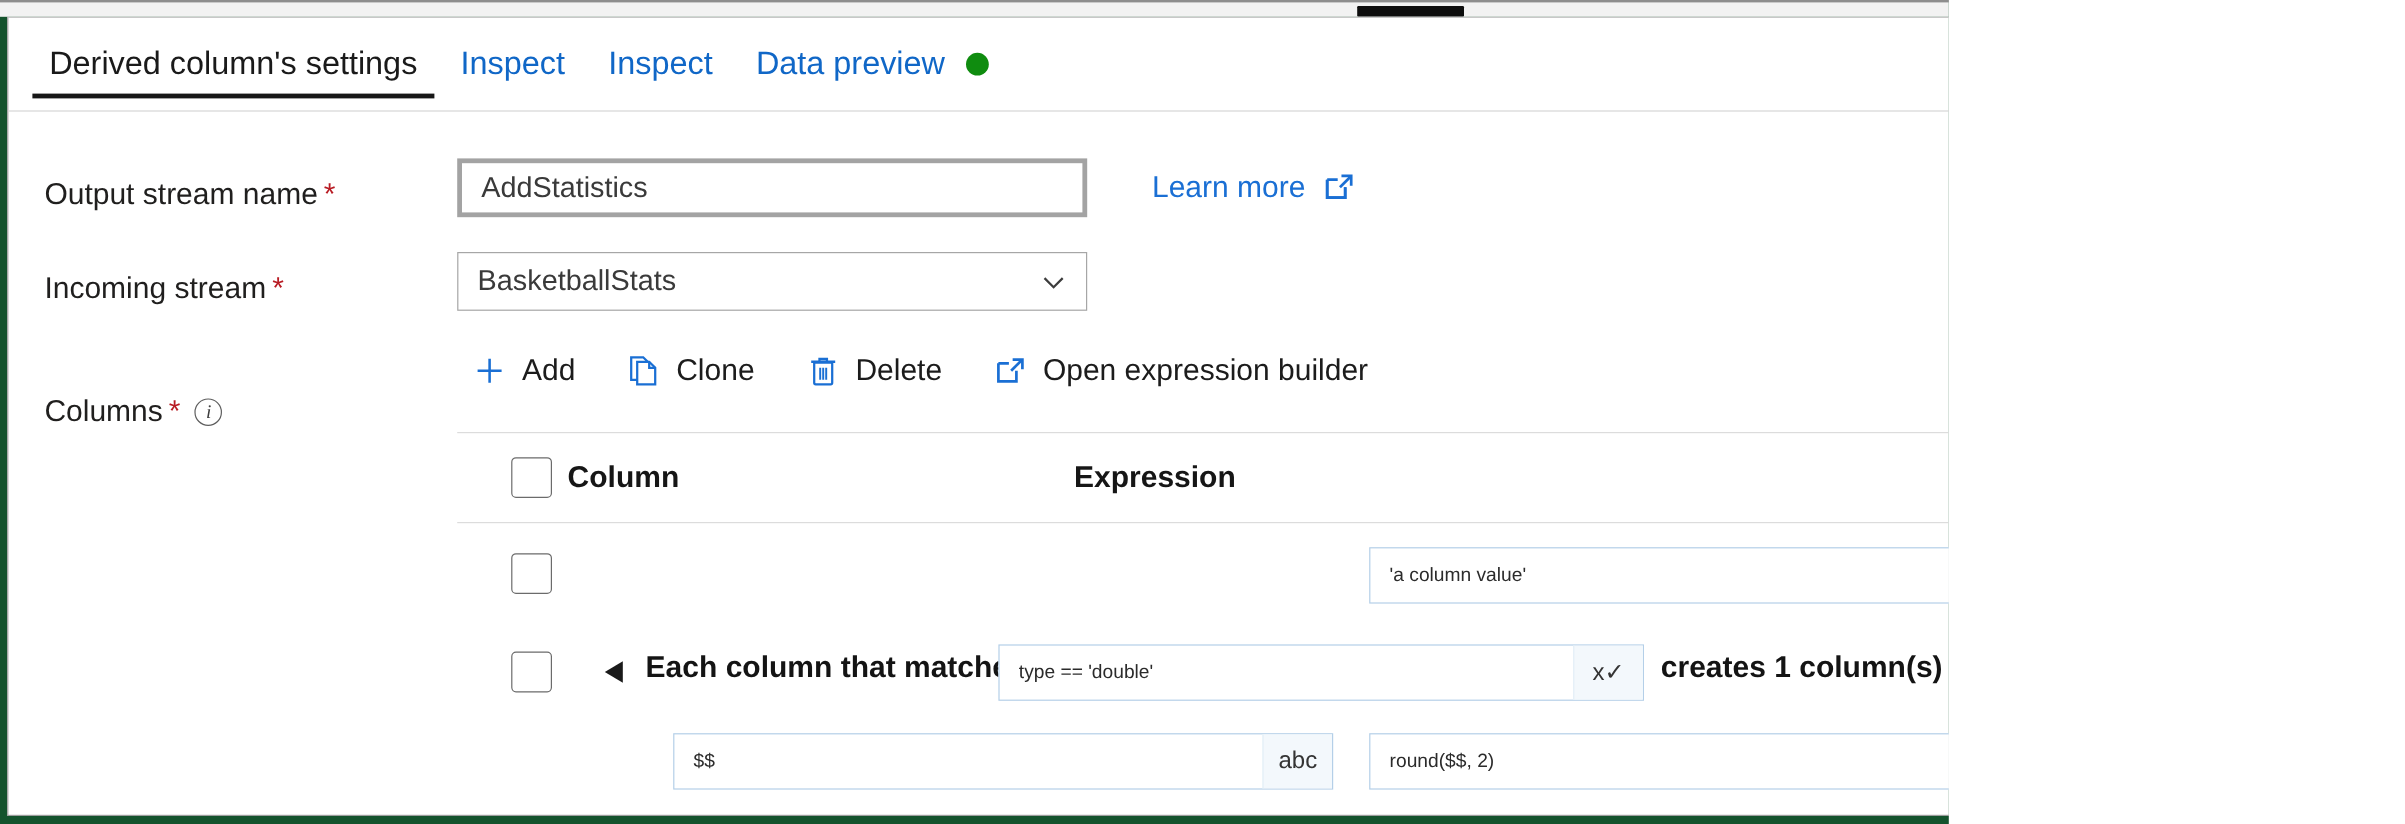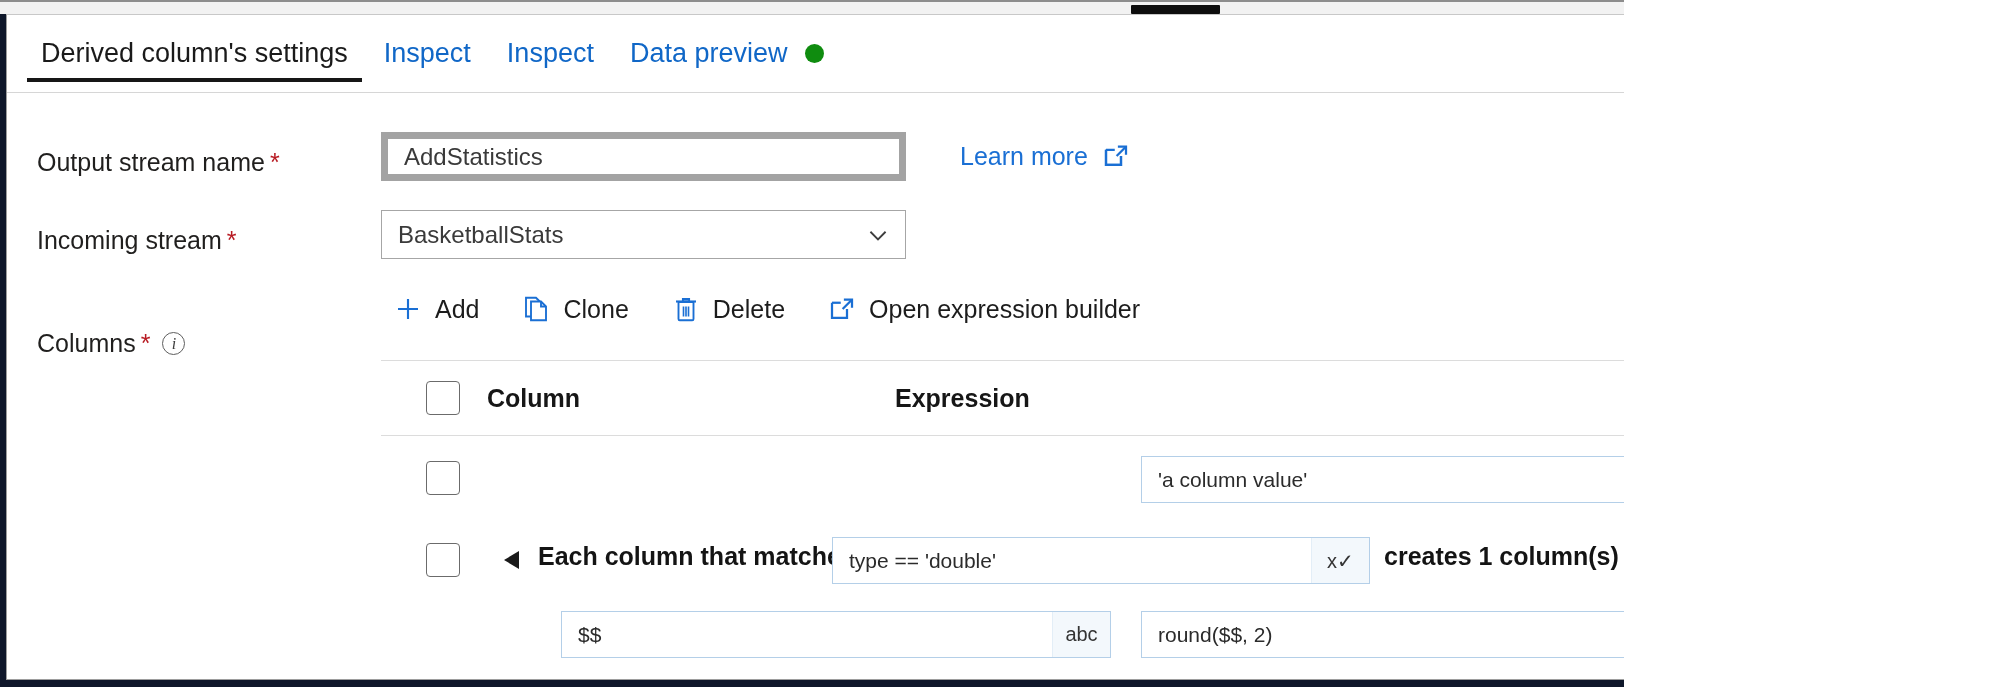--- a/index.html
+++ b/index.html
@@ -8,21 +8,21 @@
     background: #ffffff;
   }
   body {
     font-family: "Liberation Sans", sans-serif;
     -webkit-font-smoothing: antialiased;
   }
   #root {
     position: relative;
     width: 1624px;
     height: 687px;
-    background: #0f172a;
+    background: #14532d;
     box-sizing: border-box;
     overflow: hidden;
   }
   
   .panel-frame {
     position: absolute;
     left: 6px;
     top: 14px;
     width: 1988px;
     height: 666px;
@@ -128,21 +128,21 @@
     text-align: center;
     font-family: "Liberation Serif", serif;
     font-style: italic;
     margin-left: 12px;
     vertical-align: 3px;
     box-sizing: border-box;
   }
 
   .text-input {
     position: absolute;
-    border: 7px solid #a3a3a3;
+    border: 4px solid #a3a3a3;
     background: #ffffff;
     font-size: 24px;
     color: #3a3a3a;
     box-sizing: border-box;
     display: flex;
     align-items: center;
     padding-left: 16px;
     cursor: text;
   }
   .select-input {
@@ -244,21 +244,21 @@
     position: absolute;
     border: 1px solid #b4cfe8;
     background: #ffffff;
     box-sizing: border-box;
     display: flex;
     align-items: center;
     cursor: text;
   }
   .expr-text {
     flex: 1 1 auto;
-    font-size: 21px;
+    font-size: 16px;
     color: #2b2b2b;
     padding-left: 16px;
     overflow: hidden;
     white-space: nowrap;
   }
   .type-tag {
     flex: 0 0 auto;
     width: 58px;
     height: 100%;
     background: #f3f8fc;
@@ -420,21 +420,21 @@
           <span>Open expression builder</span>
         </div>
       </div>
 
       <div class="grid">
 
         <div class="grid-sep"></div>
 
         <div class="grid-head">
           <div class="cbox" style="margin-left:45px;"></div>
-          <div class="col-head" style="margin-left:27px;">Column</div>
+          <div class="col-head" style="margin-left:13px;">Column</div>
           <div class="col-head" style="position:absolute; left:514px;">Expression</div>
         </div>
 
         <div class="grid-sep"></div>
 
         <div class="row" style="height:84px;">
           <div class="cbox" style="margin-left:45px;"></div>
 
 
           <div class="expr-box" style="left:760px; top:20px; width:615px; height:47px;">

